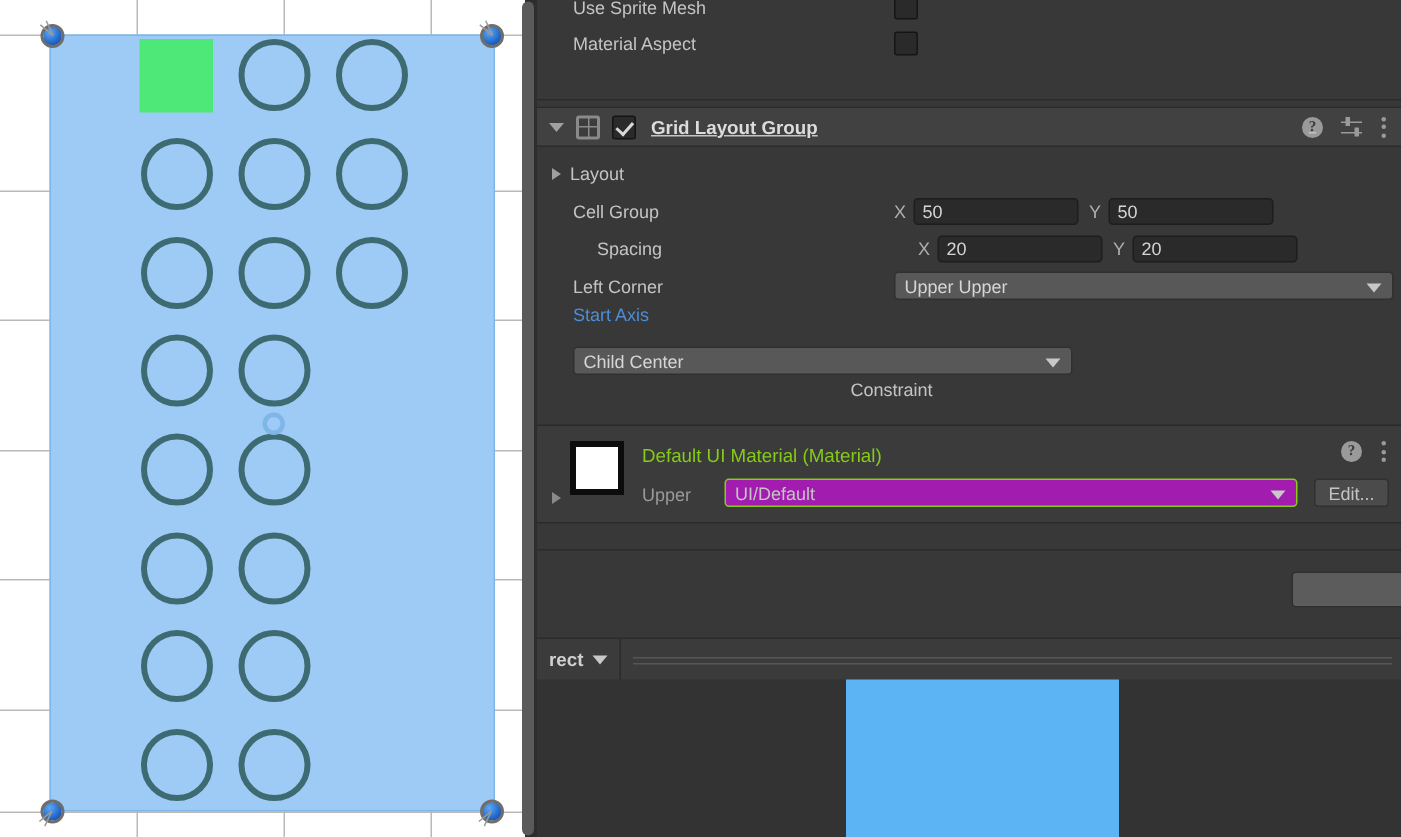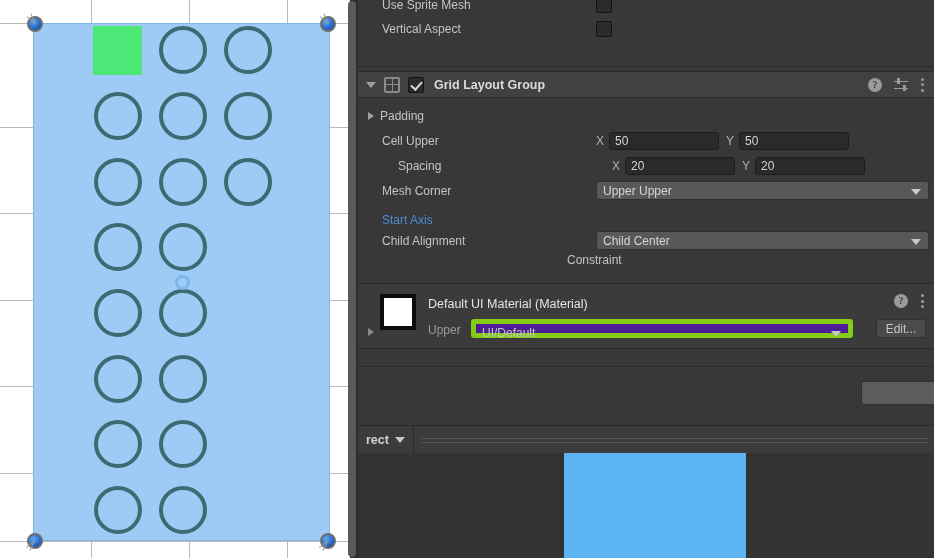--- a/index.html
+++ b/index.html
@@ -159,31 +159,31 @@
   
   .mat-block{
     position:relative;height:66px;background:#3b3b3b;
     border-top:1px solid #2b2b2b;border-bottom:1px solid #2b2b2b;
   }
   .mat-swatch{
     position:absolute;left:22px;top:10px;width:36px;height:36px;
     background:#ffffff;border:4px solid #0c0c0c;box-sizing:border-box;
   }
   .mat-title{
-    position:absolute;left:70px;top:13px;font-size:12.5px;color:#e5e5e5;
+    position:absolute;left:70px;top:13px;font-size:12.5px;color:#84cc16;
   }
   .mat-foldout{
     position:absolute;left:10px;top:44px;width:0;height:0;
     border-left:6px solid #8a8a8a;
     border-top:4px solid transparent;border-bottom:4px solid transparent;
   }
   .mat-shader-lab{position:absolute;left:70px;top:39px;font-size:12px;color:#9a9a9a;}
   .mat-shader-dd{
-    position:absolute;left:113px;top:35px;width:382px;height:19px;
-    background:#4c1d95;border:5px solid #84cc16;border-radius:3px;
+    position:absolute;left:125px;top:35px;width:382px;height:19px;
+    background:#a21caf;border:1px solid #84cc16;border-radius:3px;
     color:#c4c4c4;font-size:12px;line-height:18px;padding-left:6px;box-sizing:border-box;
   }
   .mat-shader-dd .caret{
     position:absolute;right:7px;top:7px;width:0;height:0;
     border-left:5px solid transparent;border-right:5px solid transparent;
     border-top:6px solid #c8c8c8;
   }
   .mat-edit{
     position:absolute;left:518px;top:35px;width:50px;height:19px;
     background:#4b4b4b;border:1px solid #303030;border-radius:3px;
@@ -290,27 +290,27 @@
     <div class="scene-scroll-thumb"></div>
   </div>
 
   <div class="inspector">
 
     <div class="prop-row" style="height:22px;margin-top:-6px;">
       <div class="prop-label">Use Sprite Mesh</div>
       <div class="checkbox"></div>
     </div>
     <div class="prop-row">
-      <div class="prop-label">Vertical Aspect</div>
+      <div class="prop-label">Material Aspect</div>
       <div class="checkbox"></div>
     </div>
 
     <div style="position:absolute;left:0;top:66px;width:576px;" class="sep"></div>
 
-    <div class="comp-header" style="position:absolute;left:0;top:71px;width:576px;box-sizing:border-box;">
+    <div class="comp-header" style="position:absolute;left:0;top:71px;width:576px;box-sizing:border-box;text-decoration:underline;">
       <div class="foldout open"></div>
       <div class="comp-icon">
         <i></i>
           <i></i>
           <i></i>
           <i></i>
       </div>
       <div class="checkbox checked" style="margin-right:10px;"></div>
       <div class="comp-title">Grid Layout Group</div>
       <div class="hdr-icons">
@@ -324,53 +324,52 @@
         <div class="icon-kebab">
             <span></span>
             <span></span>
             <span></span>
           </div>
       </div>
     </div>
 
     <div class="prop-row" style="position:absolute;left:0;top:103px;width:576px;padding-left:10px;box-sizing:border-box;">
       <div class="foldout" style="margin-right:6px;"></div>
-      <div class="prop-label" style="width:200px;flex:0 0 200px;">Padding</div>
+      <div class="prop-label" style="width:200px;flex:0 0 200px;">Layout</div>
     </div>
 
     <div class="prop-row" style="position:absolute;left:0;top:128px;width:576px;box-sizing:border-box;">
-      <div class="prop-label">Cell Upper</div>
+      <div class="prop-label">Cell Group</div>
       <div class="axis-lab">X</div>
       <div class="numfield">50</div>
       <div class="axis-lab" style="margin-left:7px;">Y</div>
       <div class="numfield">50</div>
     </div>
 
     <div class="prop-row" style="position:absolute;left:16px;top:153px;width:576px;box-sizing:border-box;">
       <div class="prop-label">Spacing</div>
       <div class="axis-lab">X</div>
       <div class="numfield">20</div>
       <div class="axis-lab" style="margin-left:7px;">Y</div>
       <div class="numfield">20</div>
     </div>
 
     <div class="prop-row" style="position:absolute;left:0;top:178px;width:576px;box-sizing:border-box;">
-      <div class="prop-label">Mesh Corner</div>
+      <div class="prop-label">Left Corner</div>
       <div class="dropdown">
         <span>Upper Upper</span>
         <span class="caret"></span>
       </div>
     </div>
 
-    <div class="prop-row" style="position:absolute;left:0;top:207px;width:576px;box-sizing:border-box;">
+    <div class="prop-row" style="position:absolute;left:0;top:197px;width:576px;box-sizing:border-box;">
       <div class="prop-label highlight">Start Axis</div>
     </div>
 
     <div class="prop-row" style="position:absolute;left:0;top:228px;width:576px;box-sizing:border-box;">
-      <div class="prop-label">Child Alignment</div>
       <div class="dropdown">
         <span>Child Center</span>
         <span class="caret"></span>
       </div>
     </div>
 
     <div class="prop-row" style="position:absolute;left:16px;top:253px;width:576px;box-sizing:border-box;flex-direction:column;">
       <div class="prop-label">Constraint</div>
     </div>
 

